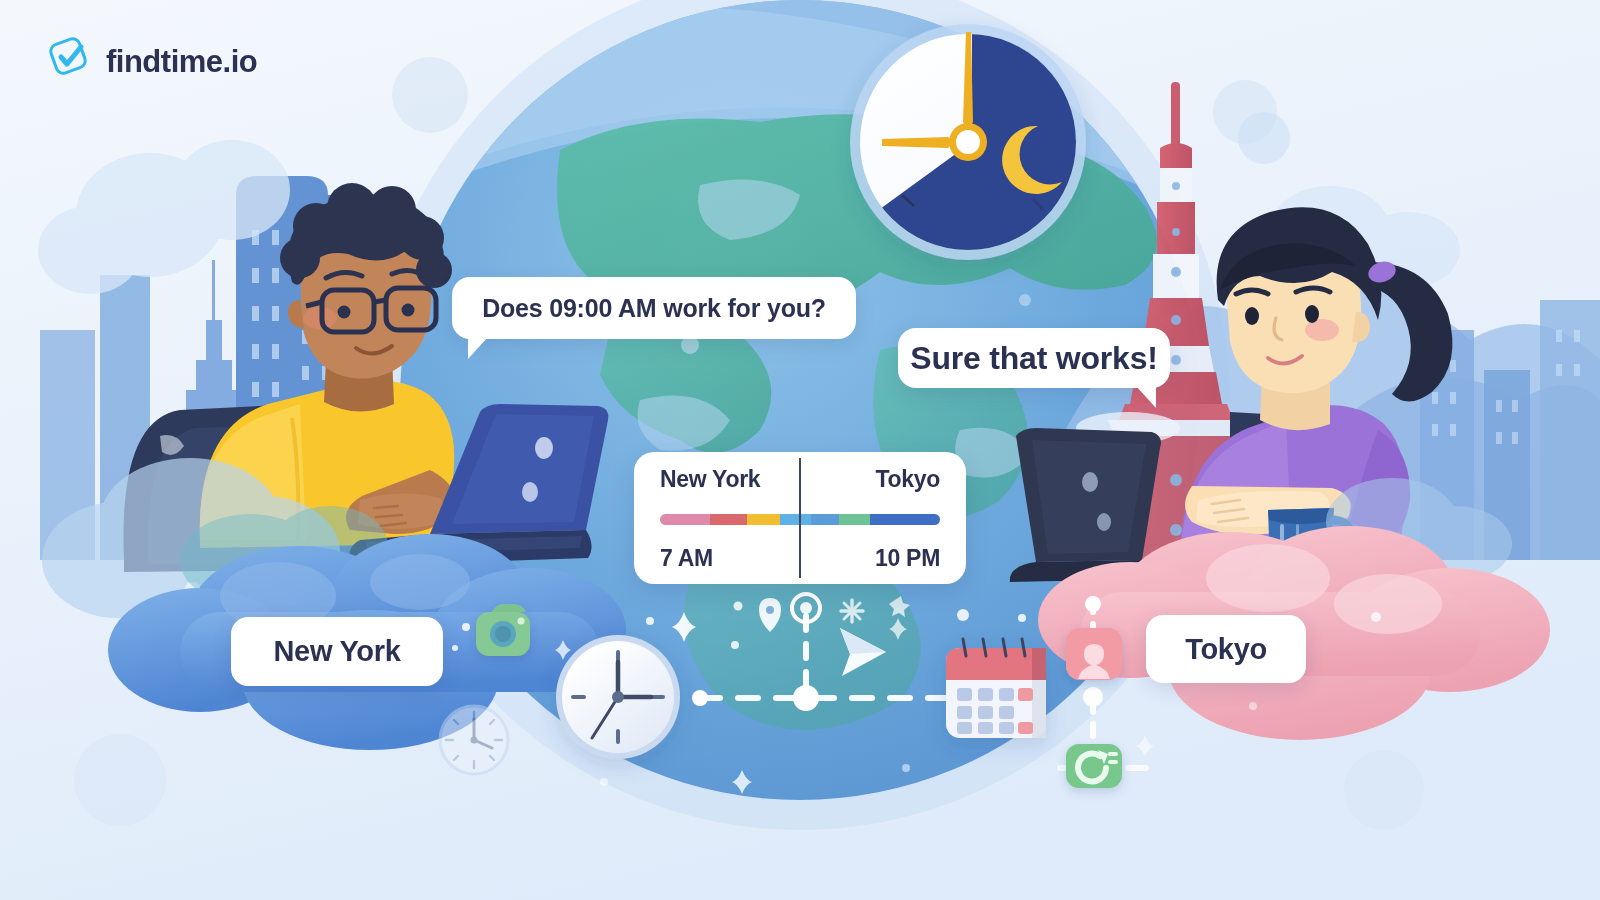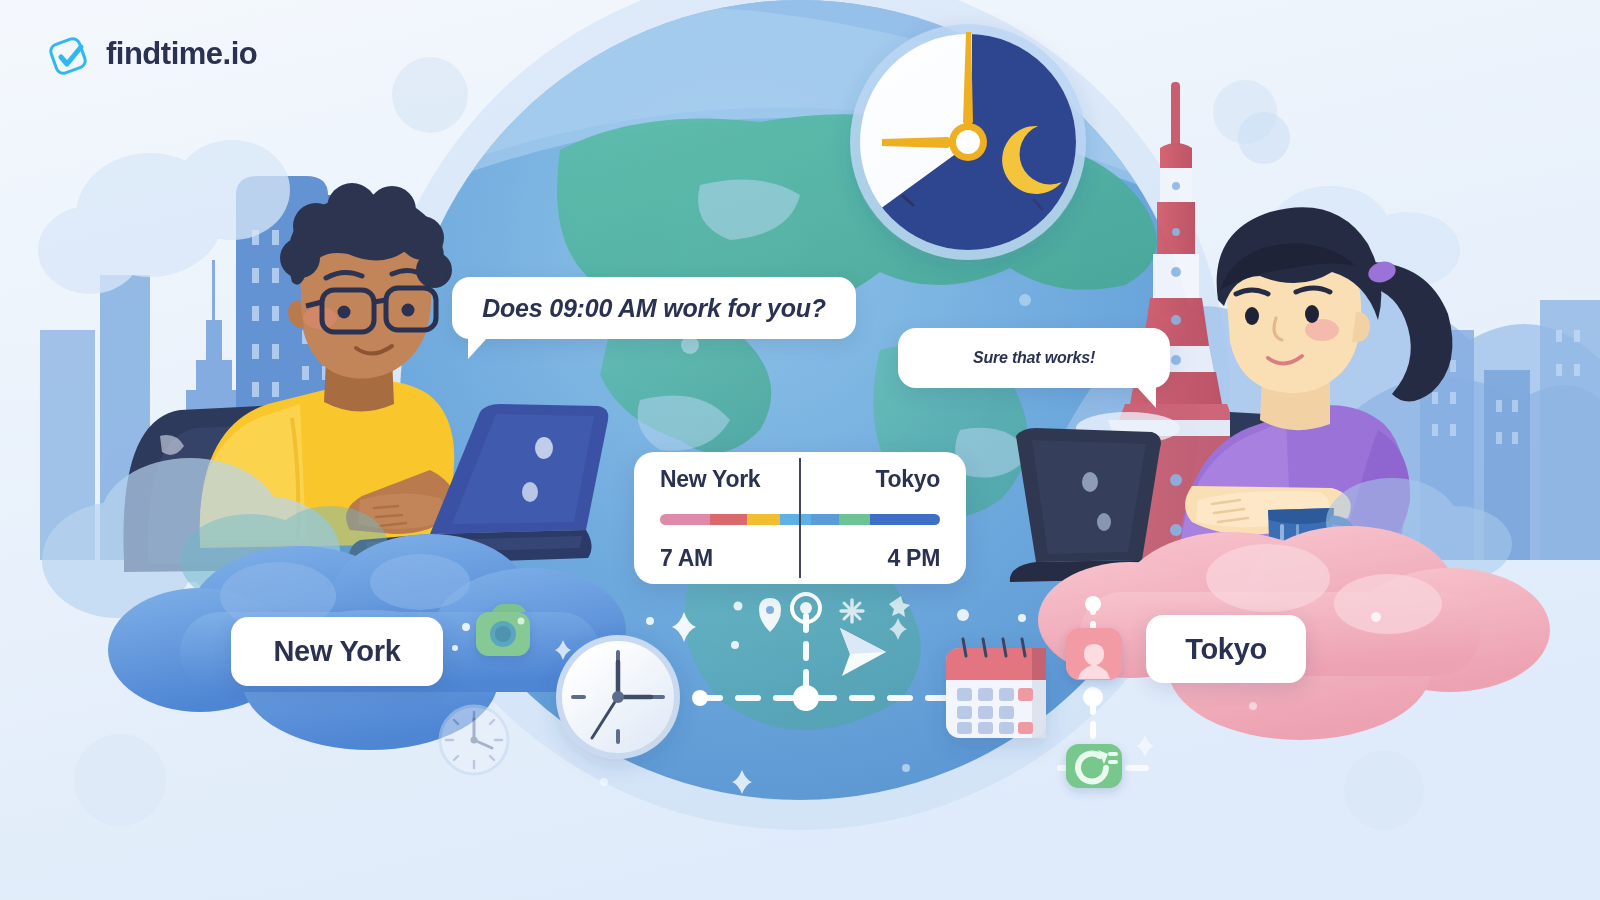--- a/index.html
+++ b/index.html
@@ -12,21 +12,21 @@
   #stage {
     position: relative;
     width: 1600px; height: 900px;
     background: linear-gradient(160deg, #f2f7fd 0%, #eaf2fc 40%, #e3eefb 70%, #dfebfa 100%);
     overflow: hidden;
   }
 
   
   #logo {
     position: absolute; left: 48px; top: 36px;
-    display: flex; align-items: flex-start; gap: 14px;
+    display: flex; align-items: flex-end; gap: 14px;
     z-index: 60;
   }
   #logo .mark { width: 44px; height: 44px; display: block; }
   #logo .wordmark {
     font-size: 31px; font-weight: bold; letter-spacing: -0.5px;
     color: #2b3150;
   }
 
   
   .art { position: absolute; inset: 0; }
@@ -35,39 +35,38 @@
   
   .bubble {
     position: absolute;
     background: #ffffff;
     border-radius: 18px;
     box-shadow: 0 6px 20px rgba(40,60,110,0.13);
     display: flex; align-items: center; justify-content: center;
     color: #2b3150;
     font-weight: bold;
     z-index: 40;
-    font-style: italic;
   }
   .bubble .tail {
     position: absolute; width: 0; height: 0;
   }
 
   #bubble-left {
     left: 452px; top: 277px; width: 404px; height: 62px;
     font-size: 25px; letter-spacing: -0.2px;
   }
   #bubble-left .tail {
     left: 16px; bottom: -20px;
     border-left: 20px solid #ffffff;
     border-bottom: 22px solid transparent;
     border-right: 6px solid transparent;
   }
   #bubble-right {
     left: 898px; top: 328px; width: 272px; height: 60px;
-    font-size: 16px; letter-spacing: -0.2px;
+    font-size: 32px; letter-spacing: -0.2px;
   }
   #bubble-right .tail {
     right: 14px; bottom: -20px;
     border-right: 20px solid #ffffff;
     border-bottom: 22px solid transparent;
     border-left: 6px solid transparent;
   }
 
   
   #compare-card {
@@ -668,21 +667,21 @@
         <span style="background: rgb(223, 138, 171); flex: 18 1 0%;"></span>
         <span style="background: rgb(217, 105, 109); flex: 13 1 0%;"></span>
         <span style="background: rgb(241, 190, 50); flex: 12 1 0%;"></span>
         <span style="background: rgb(95, 176, 229); flex: 11 1 0%;"></span>
         <span style="background: rgb(91, 155, 216); flex: 10 1 0%;"></span>
         <span style="background: rgb(110, 195, 149); flex: 11 1 0%;"></span>
         <span style="background: rgb(63, 111, 196); flex: 25 1 0%;"></span>
       </div>
     <div class="cmp-row">
       <span class="cmp-time">7 AM</span>
-      <span class="cmp-time">4 PM</span>
+      <span class="cmp-time">10 PM</span>
     </div>
   </div>
 
   <div class="city-pill" id="pill-newyork">
     <span>New York</span>
   </div>
   <div class="city-pill" id="pill-tokyo">
     <span>Tokyo</span>
   </div>
 

